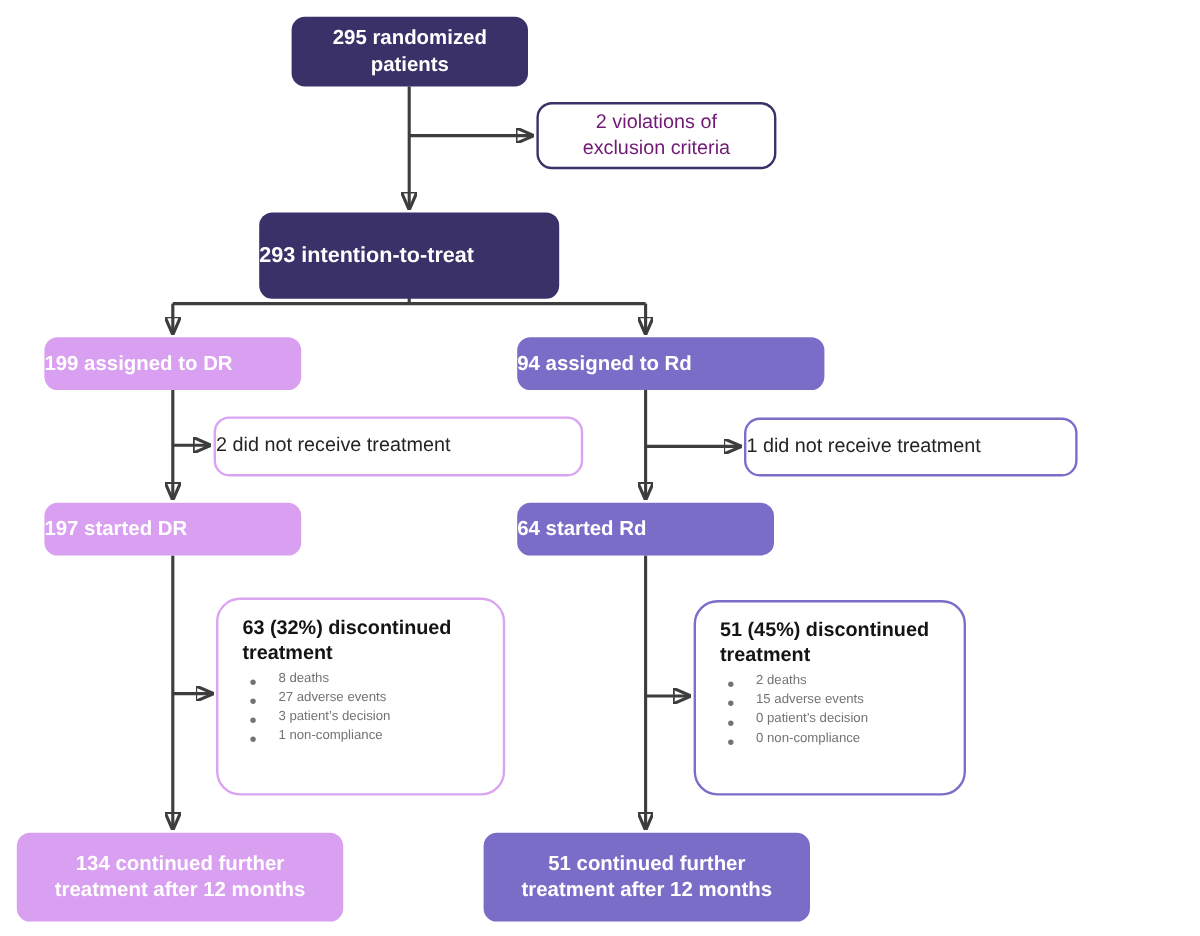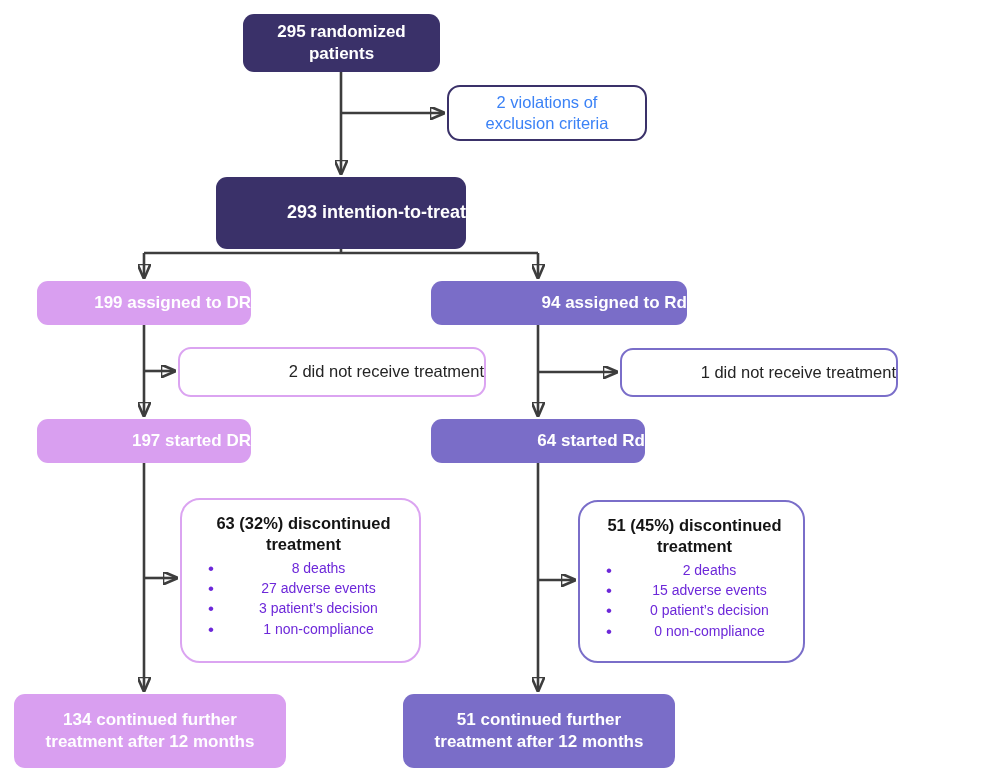--- a/index.html
+++ b/index.html
@@ -23,68 +23,68 @@
   .connectors path {
     stroke: #3d3d3d;
     stroke-width: 2.6;
     fill: none;
   }
 
   .node {
     position: absolute;
     display: flex;
     align-items: center;
-    justify-content: flex-end;
+    justify-content: flex-start;
     text-align: center;
   }
 
   .node-solid {
     color: #ffffff;
     font-weight: bold;
     border-radius: 11px;
     line-height: 1.28;
   }
   .bg-dark   { background: #3a3169; }
   .bg-light  { background: #d99ff0; }
   .bg-medium { background: #7a6dc8; }
 
   .node-outline {
     background: #ffffff;
     border-radius: 13px;
     line-height: 1.3;
   }
-  .bd-dark   { border: 2px solid #3a3169; color: #3b82f6; }
+  .bd-dark   { border: 2px solid #3a3169; color: #701a75; }
   .bd-light  { border: 2px solid #dba4f1; color: #242424; }
   .bd-medium { border: 2px solid #7a6ec9; color: #242424; }
 
   .fs-17 { font-size: 17px; }
   .fs-16 { font-size: 16.5px; }
 
   .detail-box {
     position: absolute;
     background: #ffffff;
     border-radius: 20px;
-    text-align: center;
+    text-align: left;
     padding: 13px 14px 10px 20px;
     color: #141414;
   }
   .detail-box.bd-light  { border-width: 2.5px; }
   .detail-box.bd-medium { border-width: 2.5px; }
   .detail-heading {
     font-weight: bold;
     font-size: 16.5px;
     line-height: 1.3;
     color: #141414;
     margin-bottom: 2px;
   }
   .detail-list {
     list-style: none;
-    font-size: 14px;
+    font-size: 11px;
     line-height: 1.45;
-    color: #6d28d9;
+    color: #737373;
   }
   .detail-list li {
     position: relative;
     padding-left: 30px;
   }
   .detail-list li::before {
     content: "\2022";
     position: absolute;
     left: 6px;
     top: -1px;

